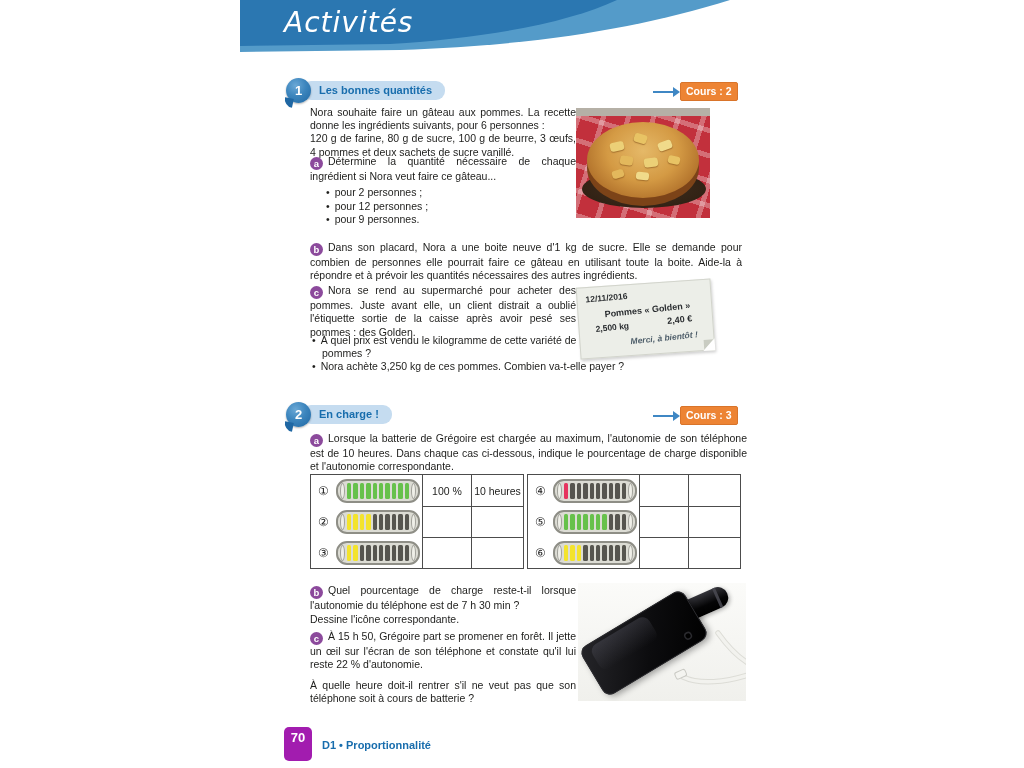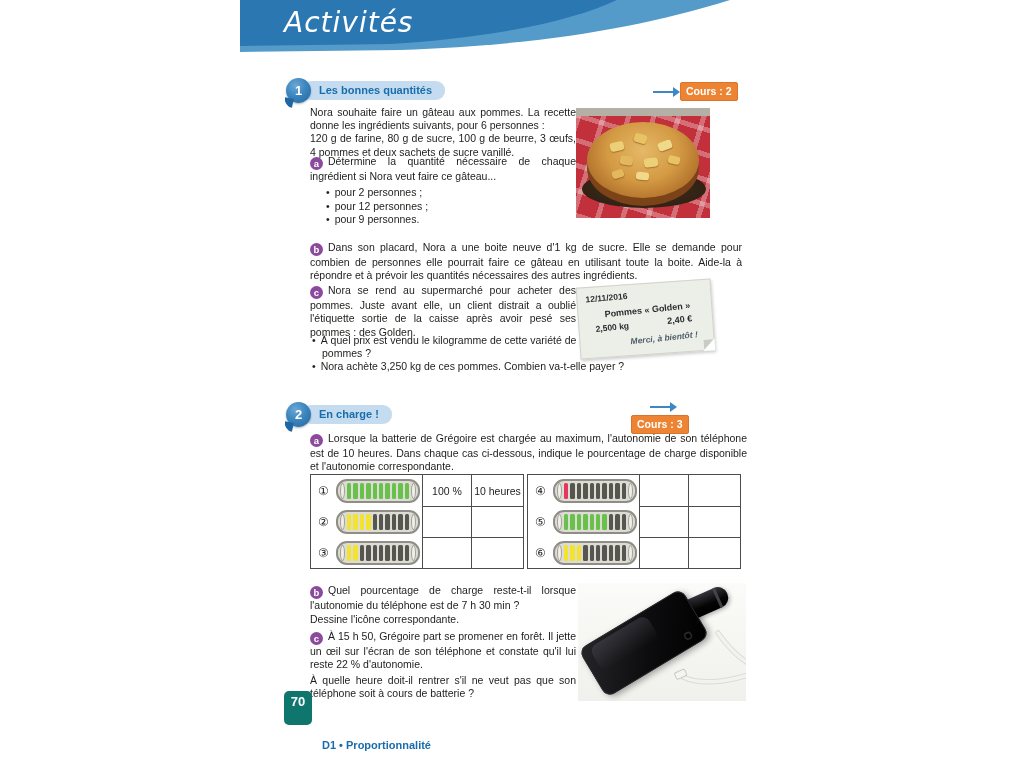--- a/index.html
+++ b/index.html
@@ -95,21 +95,21 @@
   .phone-cam{position:absolute;right:16px;bottom:9px;width:5px;height:5px;border-radius:50%;
       background:#000;box-shadow:0 0 0 1.5px #2a2a2e;}
   .pbank{position:absolute;left:88px;top:13px;width:64px;height:21px;transform:rotate(-24deg);
       background:linear-gradient(#35353b,#050506 60%,#000);border-radius:10px;
       box-shadow:1px 2px 4px rgba(0,0,0,.3);}
   .pbank::before{content:"";position:absolute;left:4px;top:0;width:3px;height:100%;background:#55555d;opacity:.85;}
   .pbank::after{content:"";position:absolute;right:9px;top:0;width:3px;height:100%;background:#4a4a52;opacity:.85;}
   .cablesvg{position:absolute;left:0;top:0;}
 
   
-  .pgbox{left:284px;top:691px;width:28px;height:34px;background:#0f766e;border-radius:5px;
+  .pgbox{left:284px;top:727px;width:28px;height:34px;background:#a21caf;border-radius:5px;
       display:flex;justify-content:center;align-items:flex-start;padding-top:3px;box-sizing:border-box;
       color:#fff;font-weight:bold;font-size:13px;}
   .chapter{left:322px;top:739px;color:#186dad;font-weight:bold;font-size:11px;}
 </style>
 </head>
 <body>
 
 <div id="page">
 
   <div class="abs banner">
@@ -175,21 +175,21 @@
     <div class="rc rc-price">2,40 €</div>
     <div class="rc rc-thanks">Merci, à bientôt !</div>
     <div class="fold-g"></div>
     <div class="fold-w"></div>
   </div>
 
   <div class="abs ex-head" style="left:286px;top:402px;">
     <div class="exnum">2</div>
     <div class="pill">En charge !</div>
   </div>
-  <div class="abs cours" style="left:631px;top:406px;flex-direction:column;">
+  <div class="abs cours" style="left:653px;top:406px;">
     <div class="arrow-line"></div>
     <div class="badge">Cours : 3</div>
   </div>
 
   <div class="abs txt" style="left:310px;top:432px;width:437px;">
     <span class="qbadge">a</span><span>Lorsque la batterie de Grégoire est chargée au maximum, l'autonomie de son téléphone est de 10 heures. Dans chaque cas ci-dessous, indique le pourcentage de charge disponible et l'autonomie correspondante.</span>
   </div>
 
   <div id="btable-left" class="btable" style="left:310px;top:474px;">
       <div class="bat-col">
@@ -322,21 +322,21 @@
       </div>
     </div>
 
   <div class="abs" style="left:310px;top:584px;width:266px;">
     <div class="txt"><span class="qbadge">b</span><span>Quel pourcentage de charge reste-t-il lorsque l'autonomie du téléphone est de 7 h 30 min ?</span></div>
     <div class="note" style="margin-top:1px;">Dessine l'icône correspondante.</div>
   </div>
 
   <div class="abs" style="left:310px;top:630px;width:266px;">
     <div class="txt"><span class="qbadge">c</span><span>À 15 h 50, Grégoire part se promener en forêt. Il jette un œil sur l'écran de son téléphone et constate qu'il lui reste 22 % d'autonomie.</span></div>
-    <div class="txt" style="margin-top:2px;">À quelle heure doit-il rentrer s'il ne veut pas que son téléphone soit à cours de batterie ?</div>
+    <div class="txt" style="margin-top:7px;">À quelle heure doit-il rentrer s'il ne veut pas que son téléphone soit à cours de batterie ?</div>
   </div>
 
   <div class="abs photo-phone">
     <div class="pbank"></div>
     <div class="phone-body">
       <div class="phone-glare"></div>
       <div class="phone-cam"></div>
     </div>
     <svg class="cablesvg" width="168" height="118" viewBox="0 0 168 118">
       <path d="M140 50 C150 64 160 74 170 80" fill="none" stroke="#dcdcd6" stroke-width="5.5" stroke-linecap="round"></path>

